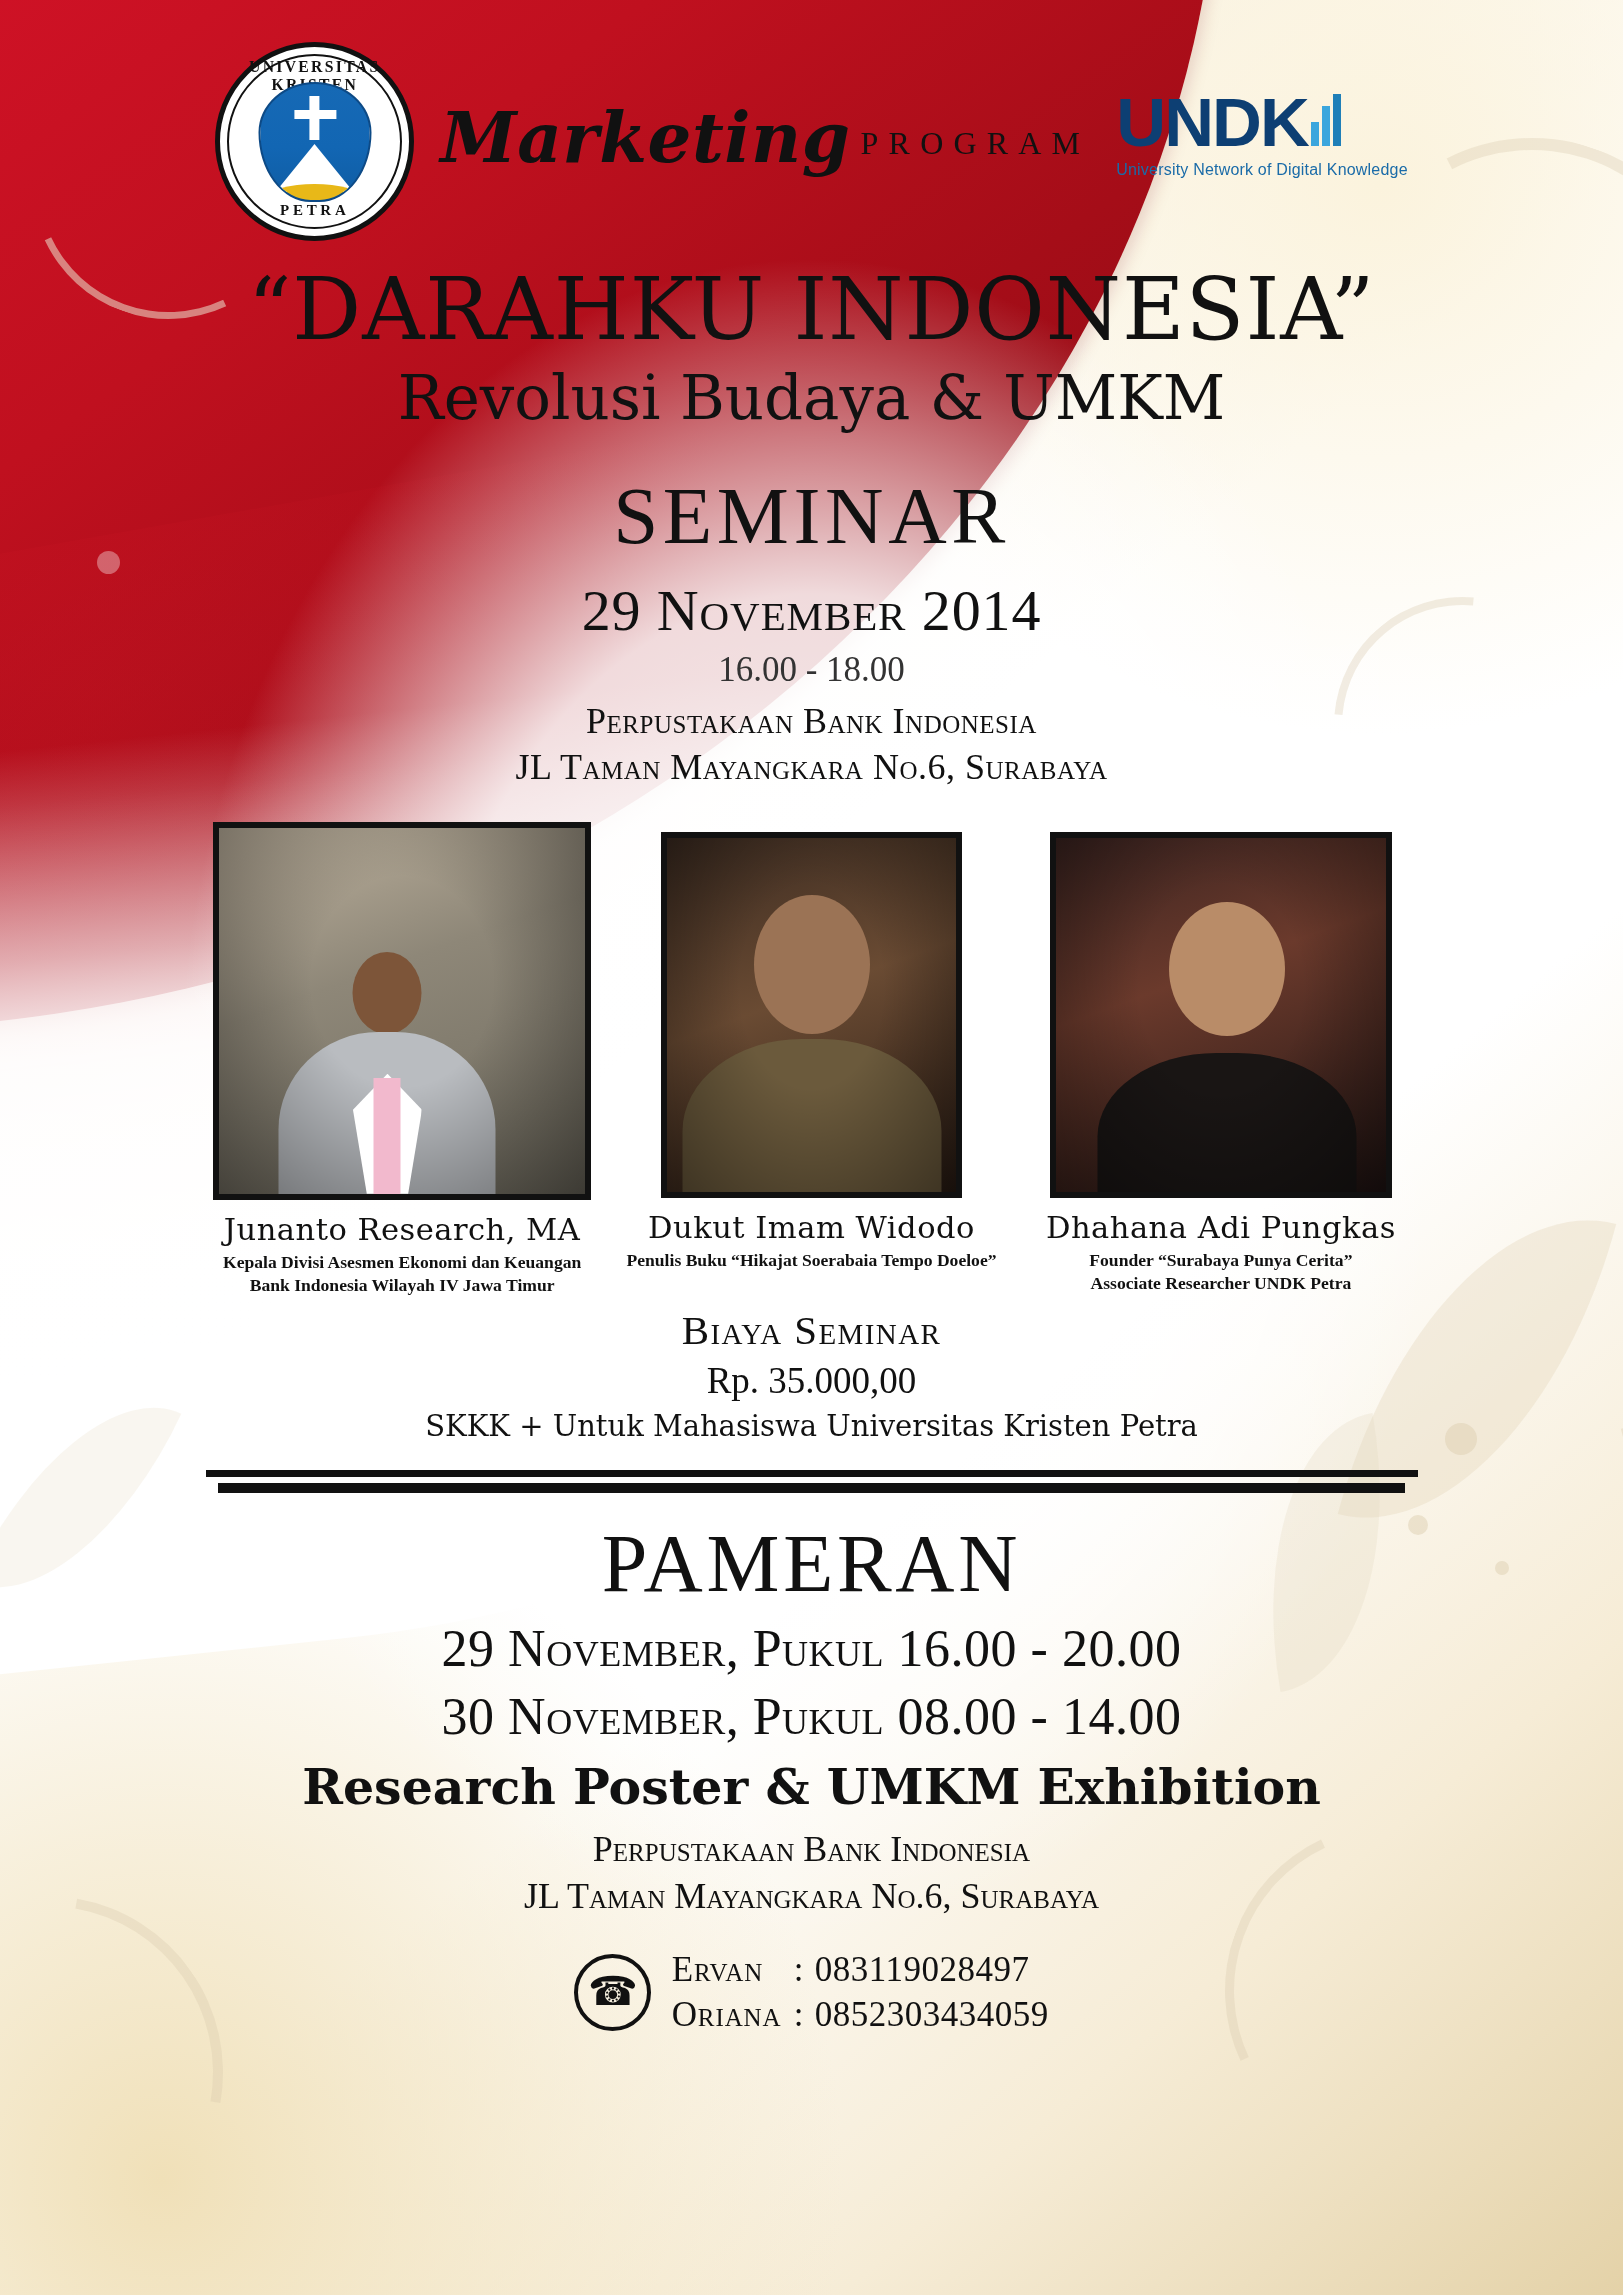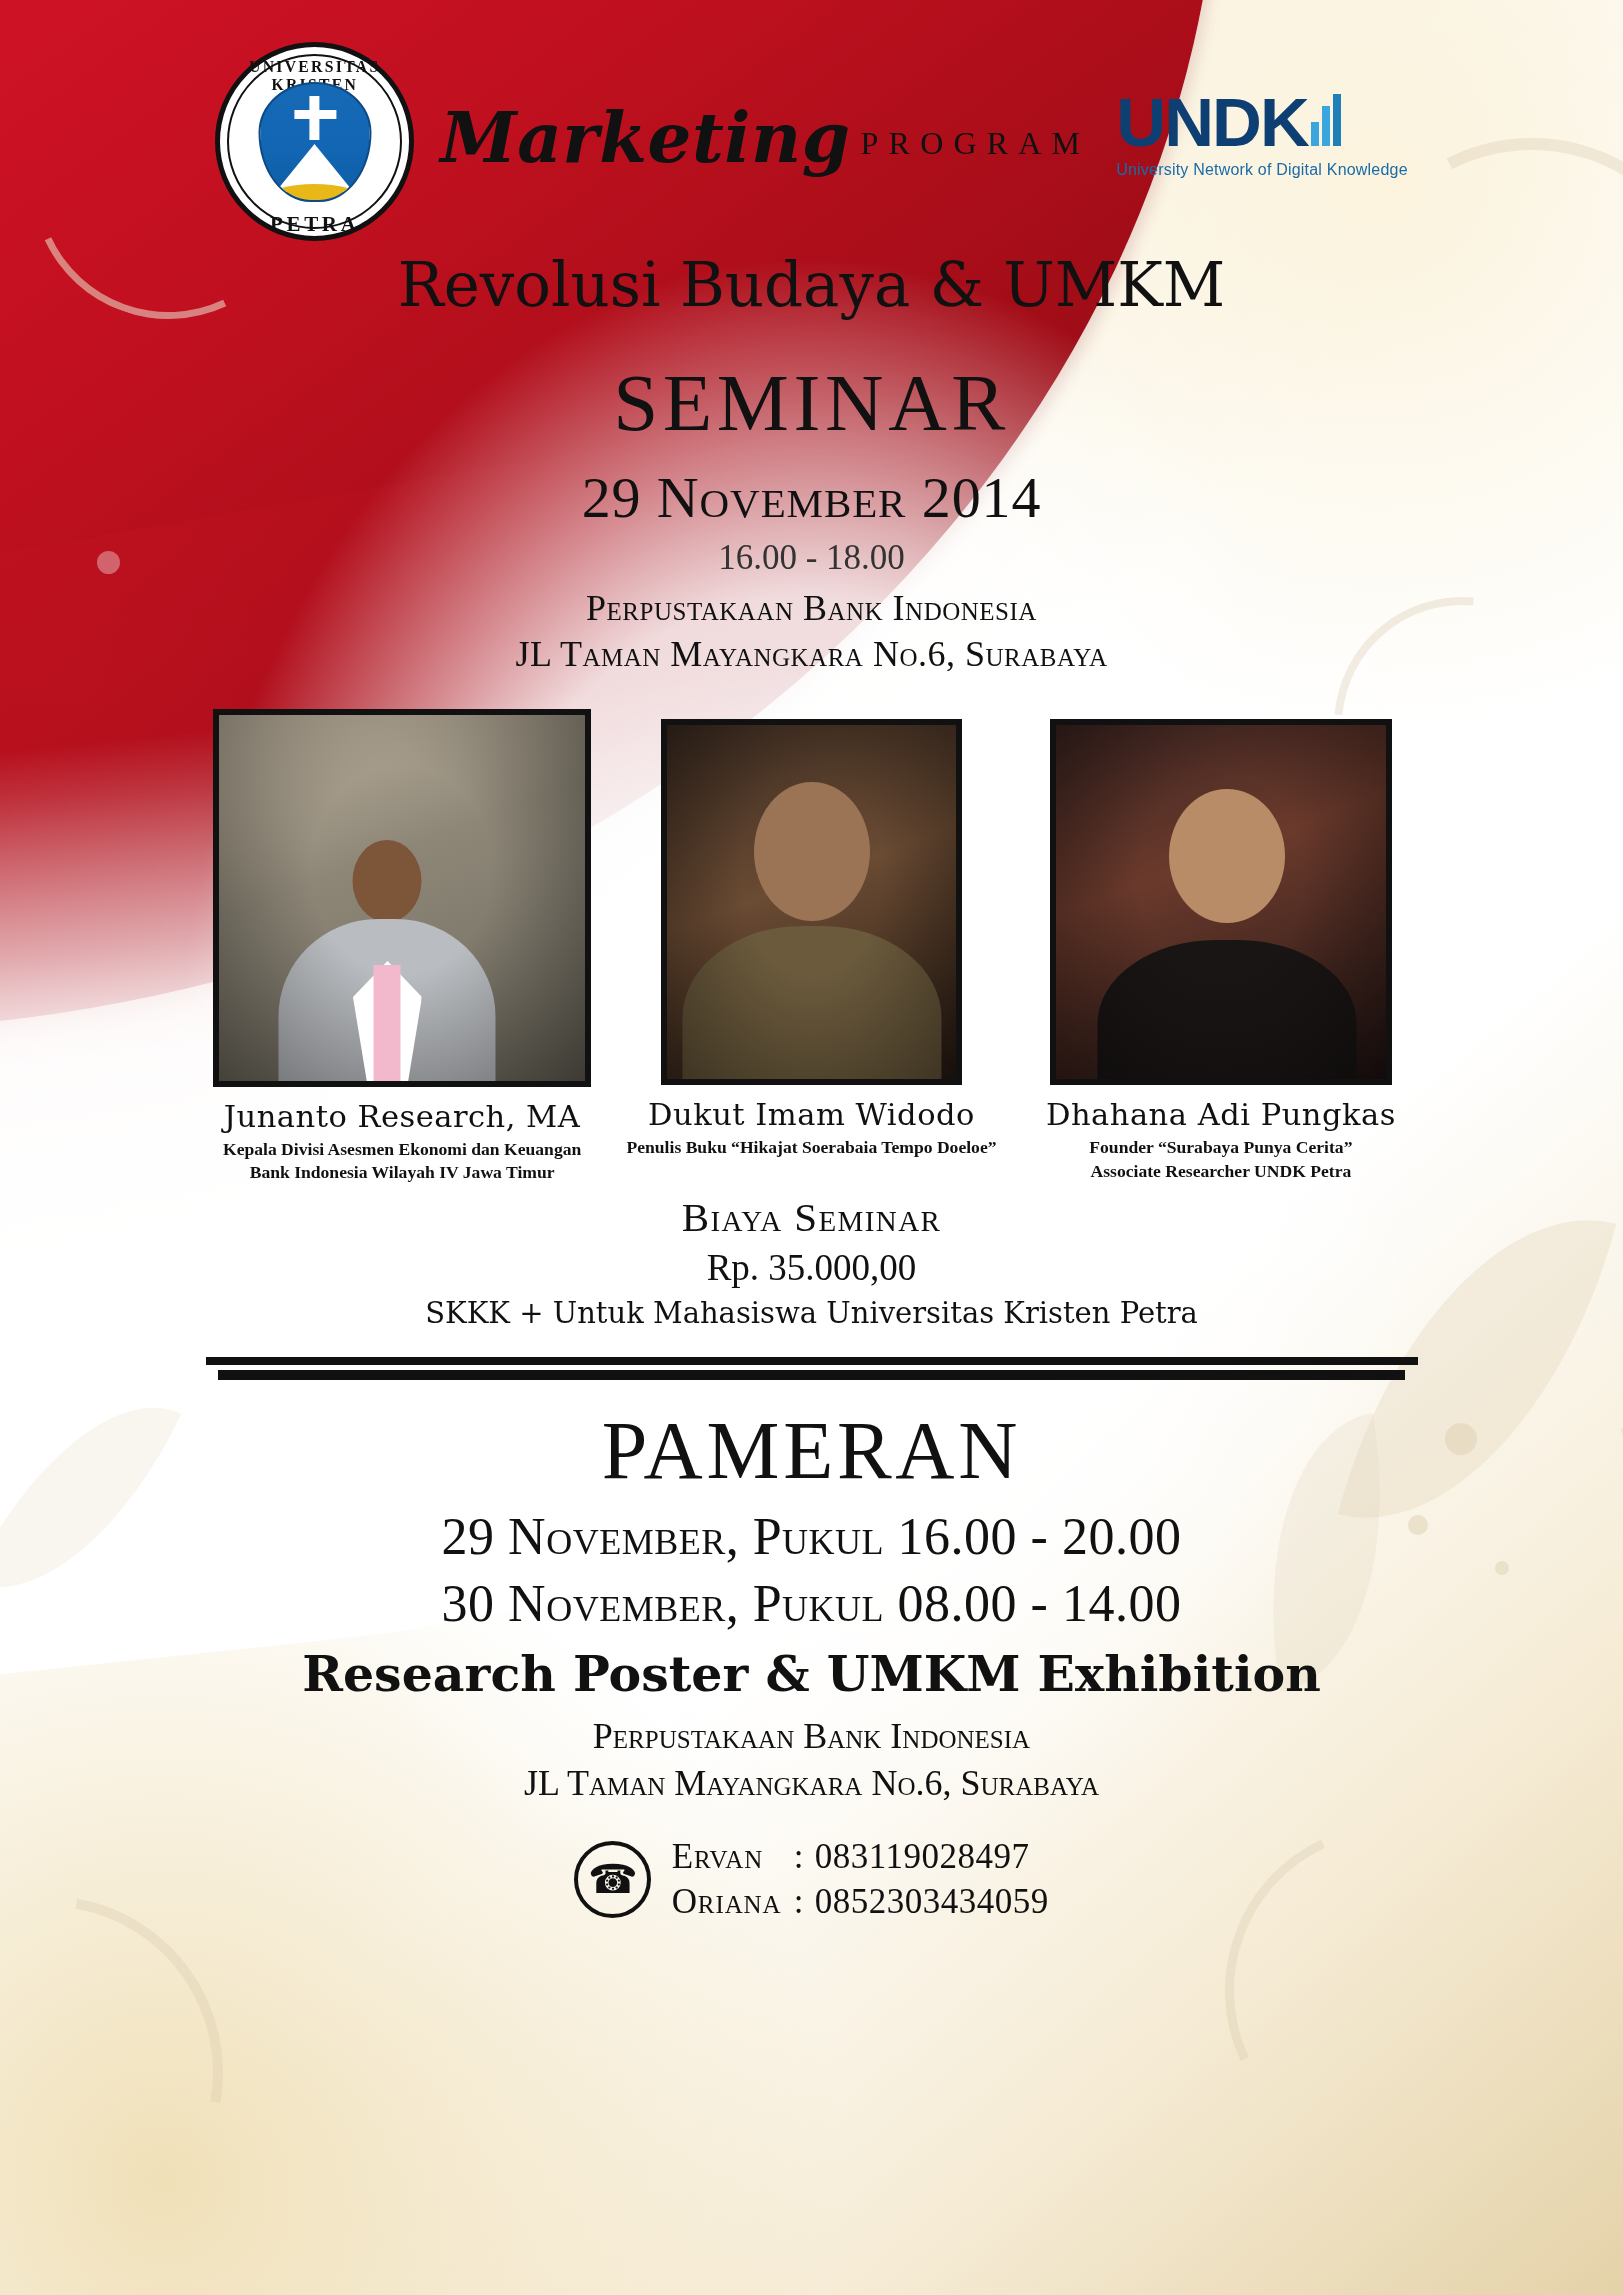--- a/index.html
+++ b/index.html
@@ -174,21 +174,21 @@
   .petra-logo .txt-top, .petra-logo .txt-bot {
     position: absolute;
     left: 0; right: 0;
     text-align: center;
     font-family: "Liberation Serif", serif;
     font-weight: bold;
     letter-spacing: 2.3px;
     color: #111;
   }
   .petra-logo .txt-top { top: 15.7px; font-size: 15.7px; }
-  .petra-logo .txt-bot { bottom: 4px; font-size: 21px; letter-spacing: 3.7px; margin-top: 24px; }
+  .petra-logo .txt-bot { bottom: 22px; font-size: 15px; letter-spacing: 3.7px; margin-top: 24px; }
 
   .marketing-block {
     display: flex;
     align-items: center;
     justify-content: center;
     margin-bottom: 8.3px;
   }
   .marketing-word {
     font-family: "DejaVu Serif", serif;
     font-style: italic;
@@ -506,20 +506,21 @@
               <i></i>
               <i></i>
               <i></i>
             </span>
         </div>
         <div class="undk-sub">University Network of Digital Knowledge</div>
       </div>
 
     </div>
 
+    <div class="title-main">“DARAHKU INDONESIA”</div>
     <div class="title-sub">Revolusi Budaya  &amp;  UMKM</div>
 
     <div class="seminar-word">SEMINAR</div>
     <div class="seminar-date">29 November 2014</div>
     <div class="seminar-time">16.00 - 18.00</div>
     <div class="seminar-venue">
       <div>Perpustakaan Bank Indonesia</div>
       <div>JL Taman Mayangkara No.6, Surabaya</div>
     </div>
 

